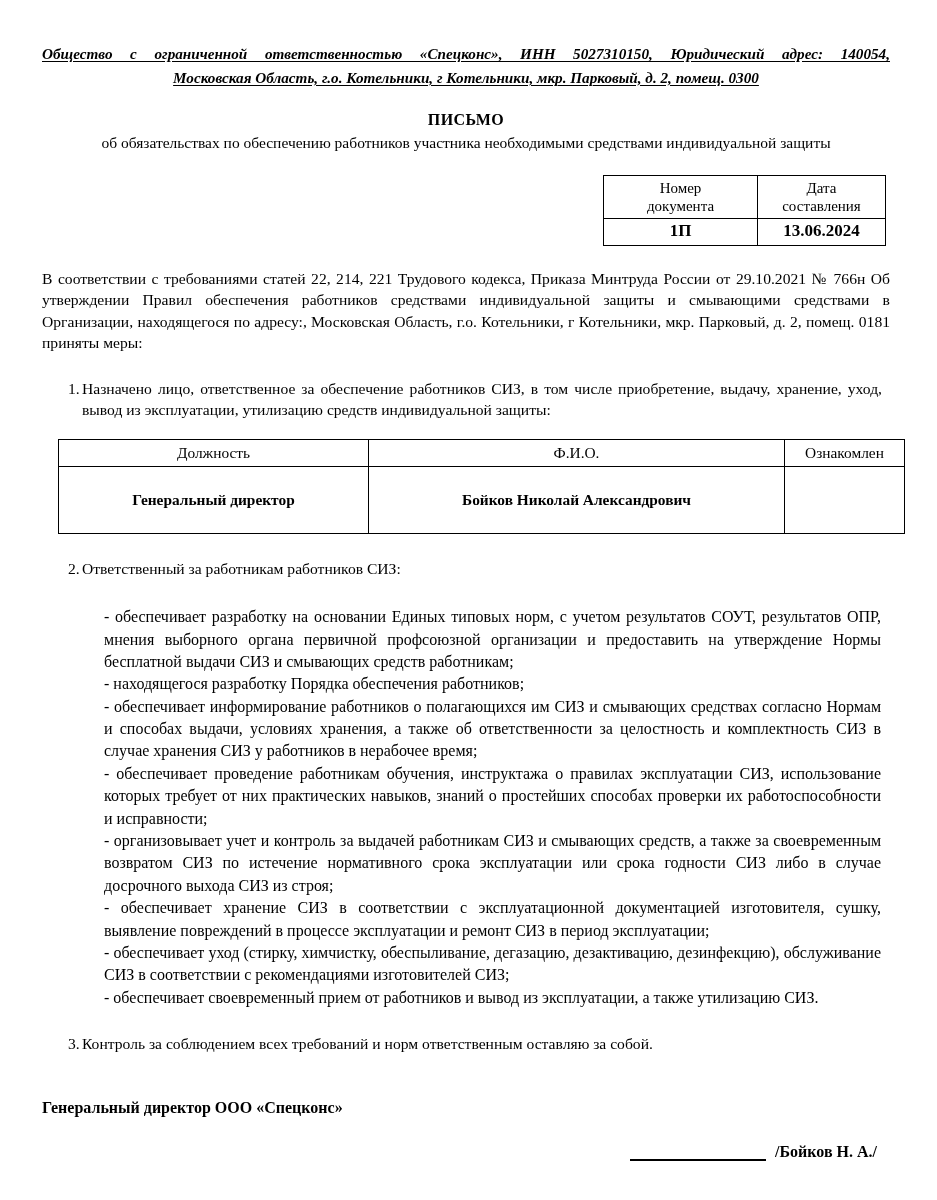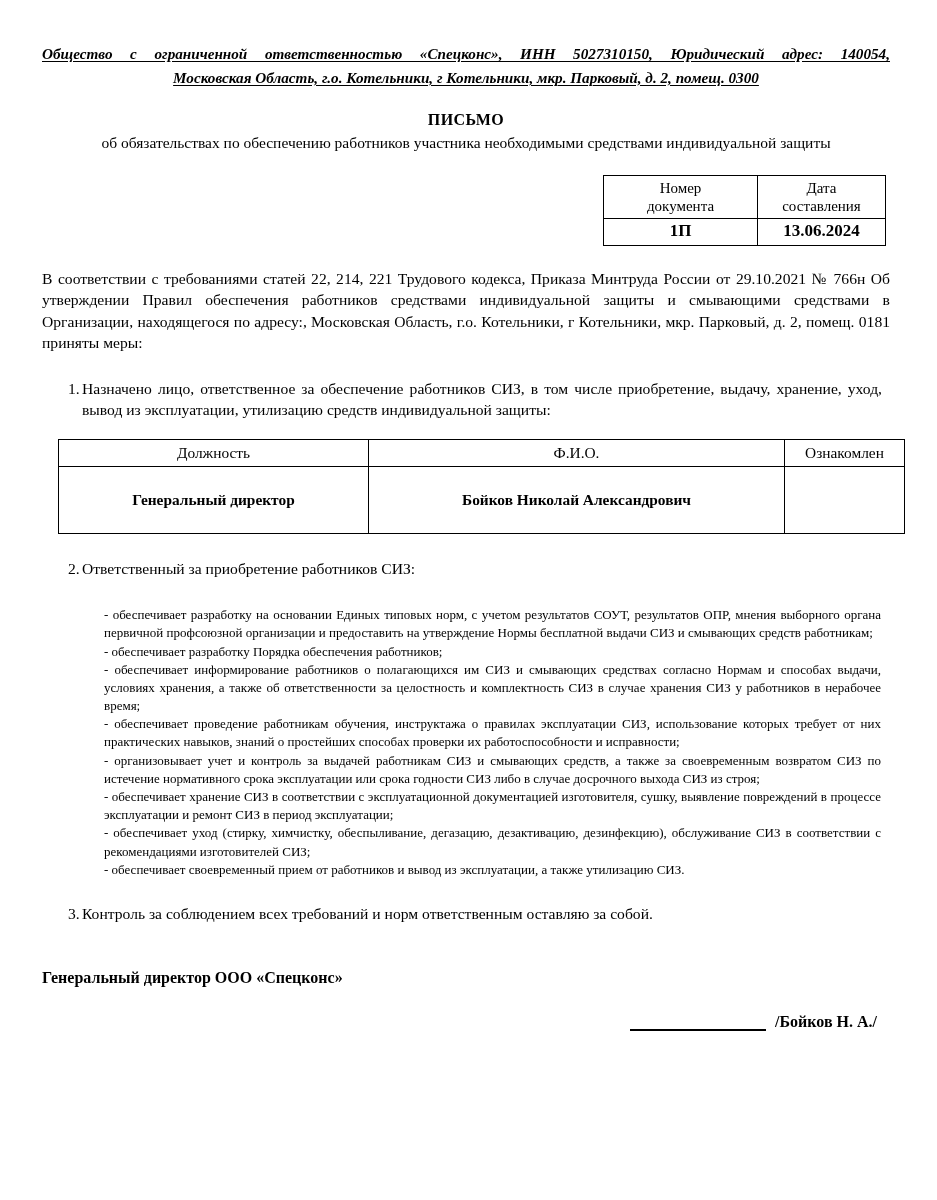--- a/index.html
+++ b/index.html
@@ -153,21 +153,21 @@
 
   
   .duties {
     margin: 26px 0 0 0;
     padding: 0 9px 0 62px;
   }
   .duties p {
     margin: 0;
     text-align: justify;
     line-height: 1.4;
-    font-size: 13px;
+    font-size: 16px;
   }
 
   
   .sig-title {
     font-weight: bold;
     font-size: 16px;
     margin-top: 44px;
   }
   .sig-line-row {
     display: flex;
@@ -253,26 +253,26 @@
           <td>Генеральный директор</td>
           <td>Бойков Николай Александрович</td>
           <td class="blank"></td>
         </tr>
       </tbody>
     </table>
   </div>
 
   <div class="num-item">
     <div class="marker">2.</div>
-    <div class="itext">Ответственный за приобретение работников СИЗ:</div>
+    <div class="itext">Ответственный за работникам работников СИЗ:</div>
   </div>
 
   <div class="duties">
     <p>- обеспечивает разработку на основании Единых типовых норм, с учетом результатов СОУТ, результатов ОПР, мнения выборного органа первичной профсоюзной организации и предоставить на утверждение Нормы бесплатной выдачи СИЗ и смывающих средств работникам;</p>
-    <p>- обеспечивает разработку Порядка обеспечения работников;</p>
+    <p>- находящегося разработку Порядка обеспечения работников;</p>
     <p>- обеспечивает информирование работников о полагающихся им СИЗ и смывающих средствах согласно Нормам и способах выдачи, условиях хранения, а также об ответственности за целостность и комплектность СИЗ в случае хранения СИЗ у работников в нерабочее время;</p>
     <p>- обеспечивает проведение работникам обучения, инструктажа о правилах эксплуатации СИЗ, использование которых требует от них практических навыков, знаний о простейших способах проверки их работоспособности и исправности;</p>
     <p>- организовывает учет и контроль за выдачей работникам СИЗ и смывающих средств, а также за своевременным возвратом СИЗ по истечение нормативного срока эксплуатации или срока годности СИЗ либо в случае досрочного выхода СИЗ из строя;</p>
     <p>- обеспечивает хранение СИЗ в соответствии с эксплуатационной документацией изготовителя, сушку, выявление повреждений в процессе эксплуатации и ремонт СИЗ в период эксплуатации;</p>
     <p>- обеспечивает уход (стирку, химчистку, обеспыливание, дегазацию, дезактивацию, дезинфекцию), обслуживание СИЗ в соответствии с рекомендациями изготовителей СИЗ;</p>
     <p>- обеспечивает своевременный прием от работников и вывод из эксплуатации, а также утилизацию СИЗ.</p>
   </div>
 
   <div class="num-item">
     <div class="marker">3.</div>

